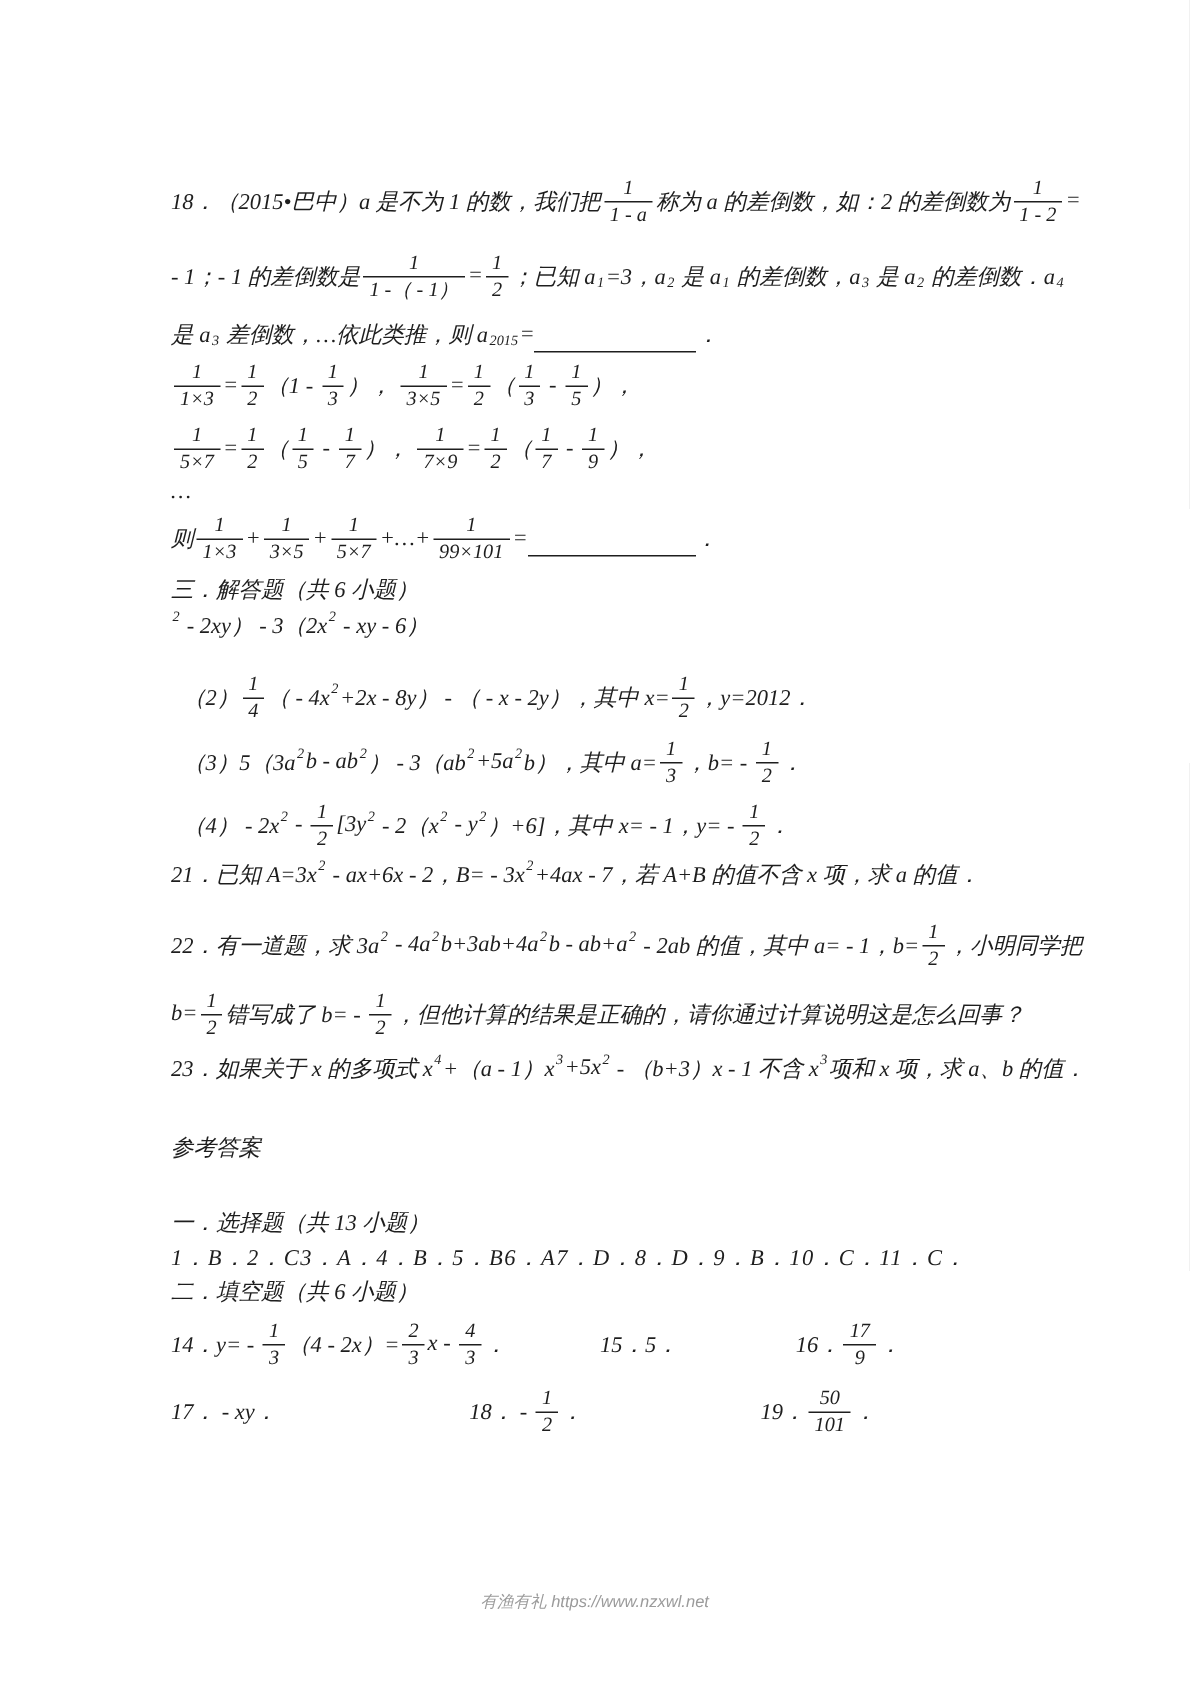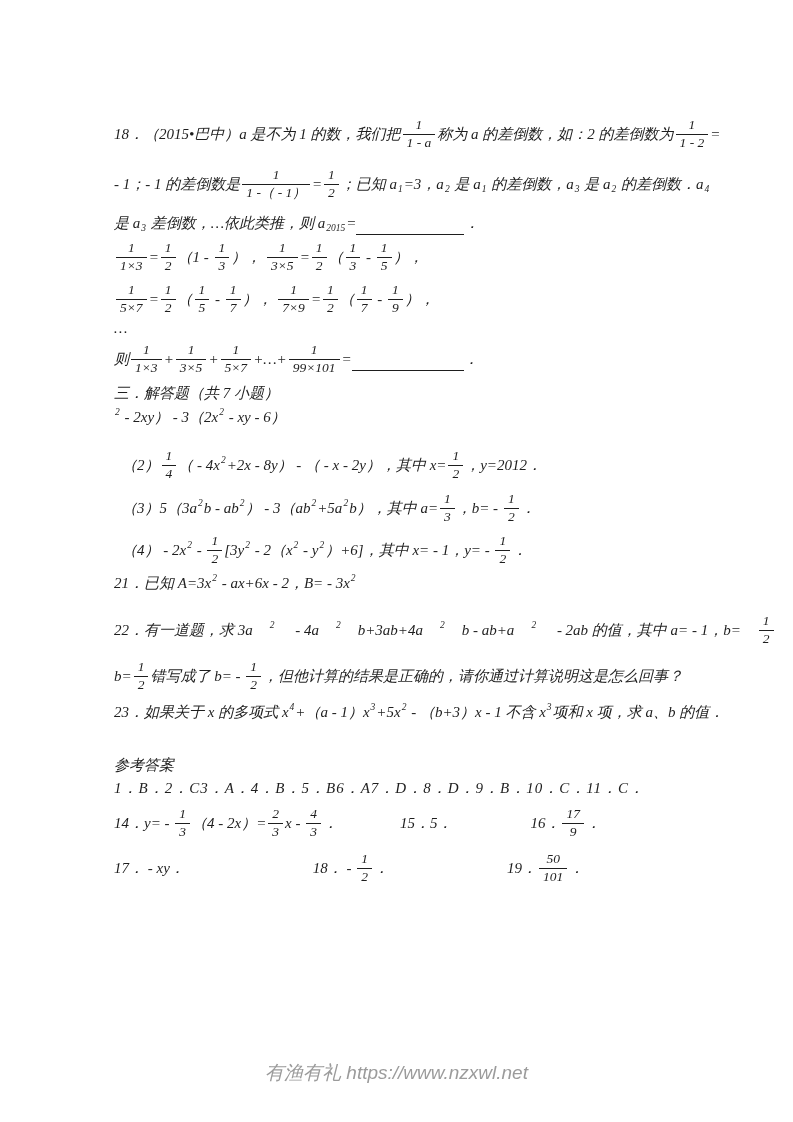--- a/index.html
+++ b/index.html
@@ -50,63 +50,65 @@
   [data-name="q19-title"]{margin-top:8px;min-height:24px;}
   [data-name="q19-eq-row1"],[data-name="q19-eq-row2"]{min-height:42px;}
   [data-name="q19-ellipsis"]{min-height:16px;}
   [data-name="q19-sum"]{min-height:44px;}
   [data-name="section3-title"]{min-height:24px;}
   [data-name="q20-part1"]{min-height:24px;}
   [data-name="q20-part2"]{margin-top:14px;min-height:44px;padding-left:8px;}
   [data-name="q20-part3"]{min-height:42px;padding-left:8px;}
   [data-name="q20-part4"]{min-height:42px;padding-left:8px;}
   [data-name="q21"]{min-height:24px;align-items:center;}
-  [data-name="q22-line1"]{margin-top:12px;min-height:46px;gap:16px;}
+  [data-name="q22-line1"]{margin-top:12px;min-height:46px;}
   [data-name="q22-line2"]{min-height:46px;}
   [data-name="q23"]{min-height:26px;}
   [data-name="answers-title"]{margin-top:28px;min-height:24px;}
   [data-name="choice-title"]{margin-top:26px;min-height:24px;}
   [data-name="choice-answers-1"]{min-height:23px;letter-spacing:1px;}
   [data-name="choice-answers-2"]{min-height:23px;letter-spacing:1px;}
   [data-name="fill-title"]{min-height:23px;}
   [data-name="fill-answers-1"]{min-height:46px;}
   [data-name="fill-answers-2"]{min-height:44px;}
   
   .footer{
     position:absolute;
     left:0;top:1060px;
     width:100%;
     text-align:center;
     font-family:"Liberation Sans","DejaVu Sans",sans-serif;
-    font-size:19px;
+    font-size:11px;
     color:#9b9b9b;
   }
 </style>
 </head>
 <body>
 
 <div class="page" data-name="document-page">
   <div id="doc" data-name="worksheet-content">
       <div class="line" data-name="q18-line1"><span class="run" data-name="text-run">18．（2015•巴中）a 是不为 1 的数，我们把</span><span class="frac" data-name="fraction"><span class="fn" data-name="fraction-numerator">1</span><span class="fd" data-name="fraction-denominator">1 - a</span></span><span class="run" data-name="text-run">称为 a 的差倒数，如：2 的差倒数为</span><span class="frac" data-name="fraction"><span class="fn" data-name="fraction-numerator">1</span><span class="fd" data-name="fraction-denominator">1 - 2</span></span><span class="run" data-name="text-run">=</span></div>
       <div class="line" data-name="q18-line2"><span class="run" data-name="text-run">- 1；- 1 的差倒数是</span><span class="frac" data-name="fraction"><span class="fn" data-name="fraction-numerator">1</span><span class="fd" data-name="fraction-denominator">1 -（ - 1）</span></span><span class="run" data-name="text-run">=</span><span class="frac" data-name="fraction"><span class="fn" data-name="fraction-numerator">1</span><span class="fd" data-name="fraction-denominator">2</span></span><span class="run" data-name="text-run">；已知 a</span><span class="sb" data-name="subscript">1</span><span class="run" data-name="text-run">=3，a</span><span class="sb" data-name="subscript">2</span><span class="run" data-name="text-run"> 是 a</span><span class="sb" data-name="subscript">1</span><span class="run" data-name="text-run"> 的差倒数，a</span><span class="sb" data-name="subscript">3</span><span class="run" data-name="text-run"> 是 a</span><span class="sb" data-name="subscript">2</span><span class="run" data-name="text-run"> 的差倒数．a</span><span class="sb" data-name="subscript">4</span></div>
       <div class="line" data-name="q18-line3"><span class="run" data-name="text-run">是 a</span><span class="sb" data-name="subscript">3</span><span class="run" data-name="text-run"> 差倒数，…依此类推，则 a</span><span class="sb" data-name="subscript">2015</span><span class="run" data-name="text-run">=</span><span class="blank" data-name="answer-blank" style="width: 108px;"></span><span class="run" data-name="text-run">．</span></div>
       <div class="line" data-name="q19-eq-row1"><span class="frac" data-name="fraction"><span class="fn" data-name="fraction-numerator">1</span><span class="fd" data-name="fraction-denominator">1×3</span></span><span class="run" data-name="text-run">=</span><span class="frac" data-name="fraction"><span class="fn" data-name="fraction-numerator">1</span><span class="fd" data-name="fraction-denominator">2</span></span><span class="run" data-name="text-run">（1 - </span><span class="frac" data-name="fraction"><span class="fn" data-name="fraction-numerator">1</span><span class="fd" data-name="fraction-denominator">3</span></span><span class="run" data-name="text-run">）， </span><span class="frac" data-name="fraction"><span class="fn" data-name="fraction-numerator">1</span><span class="fd" data-name="fraction-denominator">3×5</span></span><span class="run" data-name="text-run">=</span><span class="frac" data-name="fraction"><span class="fn" data-name="fraction-numerator">1</span><span class="fd" data-name="fraction-denominator">2</span></span><span class="run" data-name="text-run">（</span><span class="frac" data-name="fraction"><span class="fn" data-name="fraction-numerator">1</span><span class="fd" data-name="fraction-denominator">3</span></span><span class="run" data-name="text-run"> - </span><span class="frac" data-name="fraction"><span class="fn" data-name="fraction-numerator">1</span><span class="fd" data-name="fraction-denominator">5</span></span><span class="run" data-name="text-run">），</span></div>
       <div class="line" data-name="q19-eq-row2"><span class="frac" data-name="fraction"><span class="fn" data-name="fraction-numerator">1</span><span class="fd" data-name="fraction-denominator">5×7</span></span><span class="run" data-name="text-run">=</span><span class="frac" data-name="fraction"><span class="fn" data-name="fraction-numerator">1</span><span class="fd" data-name="fraction-denominator">2</span></span><span class="run" data-name="text-run">（</span><span class="frac" data-name="fraction"><span class="fn" data-name="fraction-numerator">1</span><span class="fd" data-name="fraction-denominator">5</span></span><span class="run" data-name="text-run"> - </span><span class="frac" data-name="fraction"><span class="fn" data-name="fraction-numerator">1</span><span class="fd" data-name="fraction-denominator">7</span></span><span class="run" data-name="text-run">）， </span><span class="frac" data-name="fraction"><span class="fn" data-name="fraction-numerator">1</span><span class="fd" data-name="fraction-denominator">7×9</span></span><span class="run" data-name="text-run">=</span><span class="frac" data-name="fraction"><span class="fn" data-name="fraction-numerator">1</span><span class="fd" data-name="fraction-denominator">2</span></span><span class="run" data-name="text-run">（</span><span class="frac" data-name="fraction"><span class="fn" data-name="fraction-numerator">1</span><span class="fd" data-name="fraction-denominator">7</span></span><span class="run" data-name="text-run"> - </span><span class="frac" data-name="fraction"><span class="fn" data-name="fraction-numerator">1</span><span class="fd" data-name="fraction-denominator">9</span></span><span class="run" data-name="text-run">），</span></div>
       <div class="line" data-name="q19-ellipsis"><span class="run" data-name="text-run">…</span></div>
       <div class="line" data-name="q19-sum"><span class="run" data-name="text-run">则</span><span class="frac" data-name="fraction"><span class="fn" data-name="fraction-numerator">1</span><span class="fd" data-name="fraction-denominator">1×3</span></span><span class="run" data-name="text-run">+</span><span class="frac" data-name="fraction"><span class="fn" data-name="fraction-numerator">1</span><span class="fd" data-name="fraction-denominator">3×5</span></span><span class="run" data-name="text-run">+</span><span class="frac" data-name="fraction"><span class="fn" data-name="fraction-numerator">1</span><span class="fd" data-name="fraction-denominator">5×7</span></span><span class="run" data-name="text-run">+…+</span><span class="frac" data-name="fraction"><span class="fn" data-name="fraction-numerator">1</span><span class="fd" data-name="fraction-denominator">99×101</span></span><span class="run" data-name="text-run">=</span><span class="blank" data-name="answer-blank" style="width: 112px;"></span><span class="run" data-name="text-run">．</span></div>
-      <div class="line" data-name="section3-title"><span class="run" data-name="text-run">三．解答题（共 7 小题）</span></div>
+      <div class="line" data-name="section3-title"><span class="run" data-name="text-run">三．解答题（共 6 小题）</span></div>
       <div class="line" data-name="q20-part1"><span class="sp2" data-name="superscript">2</span><span class="run" data-name="text-run"> - 2xy） - 3（2x</span><span class="sp2" data-name="superscript">2</span><span class="run" data-name="text-run"> - xy - 6）</span></div>
       <div class="line" data-name="q20-part2"><span class="run" data-name="text-run">（2）</span><span class="frac" data-name="fraction"><span class="fn" data-name="fraction-numerator">1</span><span class="fd" data-name="fraction-denominator">4</span></span><span class="run" data-name="text-run">（ - 4x</span><span class="sp2" data-name="superscript">2</span><span class="run" data-name="text-run">+2x - 8y） - （ - x - 2y），其中 x=</span><span class="frac" data-name="fraction"><span class="fn" data-name="fraction-numerator">1</span><span class="fd" data-name="fraction-denominator">2</span></span><span class="run" data-name="text-run">，y=2012．</span></div>
       <div class="line" data-name="q20-part3"><span class="run" data-name="text-run">（3）5（3a</span><span class="sp2" data-name="superscript">2</span><span class="run" data-name="text-run">b - ab</span><span class="sp2" data-name="superscript">2</span><span class="run" data-name="text-run">） - 3（ab</span><span class="sp2" data-name="superscript">2</span><span class="run" data-name="text-run">+5a</span><span class="sp2" data-name="superscript">2</span><span class="run" data-name="text-run">b），其中 a=</span><span class="frac" data-name="fraction"><span class="fn" data-name="fraction-numerator">1</span><span class="fd" data-name="fraction-denominator">3</span></span><span class="run" data-name="text-run">，b= - </span><span class="frac" data-name="fraction"><span class="fn" data-name="fraction-numerator">1</span><span class="fd" data-name="fraction-denominator">2</span></span><span class="run" data-name="text-run">．</span></div>
       <div class="line" data-name="q20-part4"><span class="run" data-name="text-run">（4） - 2x</span><span class="sp2" data-name="superscript">2</span><span class="run" data-name="text-run"> - </span><span class="frac" data-name="fraction"><span class="fn" data-name="fraction-numerator">1</span><span class="fd" data-name="fraction-denominator">2</span></span><span class="run" data-name="text-run">[3y</span><span class="sp2" data-name="superscript">2</span><span class="run" data-name="text-run"> - 2（x</span><span class="sp2" data-name="superscript">2</span><span class="run" data-name="text-run"> - y</span><span class="sp2" data-name="superscript">2</span><span class="run" data-name="text-run">）+6]，其中 x= - 1，y= - </span><span class="frac" data-name="fraction"><span class="fn" data-name="fraction-numerator">1</span><span class="fd" data-name="fraction-denominator">2</span></span><span class="run" data-name="text-run">．</span></div>
-      <div class="line" data-name="q21"><span class="run" data-name="text-run">21．已知 A=3x</span><span class="sp2" data-name="superscript">2</span><span class="run" data-name="text-run"> - ax+6x - 2，B= - 3x</span><span class="sp2" data-name="superscript">2</span></div>
+      <div class="line" data-name="q21"><span class="run" data-name="text-run">21．已知 A=3x</span><span class="sp2" data-name="superscript">2</span><span class="run" data-name="text-run"> - ax+6x - 2，B= - 3x</span><span class="sp2" data-name="superscript">2</span><span class="run" data-name="text-run">+4ax - 7，若 A+B 的值不含 x 项，求 a 的值．</span></div>
       <div class="line" data-name="q22-line1"><span class="run" data-name="text-run">22．有一道题，求 3a</span><span class="sp2" data-name="superscript">2</span><span class="run" data-name="text-run"> - 4a</span><span class="sp2" data-name="superscript">2</span><span class="run" data-name="text-run">b+3ab+4a</span><span class="sp2" data-name="superscript">2</span><span class="run" data-name="text-run">b - ab+a</span><span class="sp2" data-name="superscript">2</span><span class="run" data-name="text-run"> - 2ab 的值，其中 a= - 1，b=</span><span class="frac" data-name="fraction"><span class="fn" data-name="fraction-numerator">1</span><span class="fd" data-name="fraction-denominator">2</span></span><span class="run" data-name="text-run">，小明同学把</span></div>
       <div class="line" data-name="q22-line2"><span class="run" data-name="text-run">b=</span><span class="frac" data-name="fraction"><span class="fn" data-name="fraction-numerator">1</span><span class="fd" data-name="fraction-denominator">2</span></span><span class="run" data-name="text-run">错写成了 b= - </span><span class="frac" data-name="fraction"><span class="fn" data-name="fraction-numerator">1</span><span class="fd" data-name="fraction-denominator">2</span></span><span class="run" data-name="text-run">，但他计算的结果是正确的，请你通过计算说明这是怎么回事？</span></div>
       <div class="line" data-name="q23"><span class="run" data-name="text-run">23．如果关于 x 的多项式 x</span><span class="sp2" data-name="superscript">4</span><span class="run" data-name="text-run">+（a - 1）x</span><span class="sp2" data-name="superscript">3</span><span class="run" data-name="text-run">+5x</span><span class="sp2" data-name="superscript">2</span><span class="run" data-name="text-run"> - （b+3）x - 1 不含 x</span><span class="sp2" data-name="superscript">3</span><span class="run" data-name="text-run">项和 x 项，求 a、b 的值．</span></div>
       <div class="line" data-name="answers-title"><span class="run" data-name="text-run">参考答案</span></div>
+      <div class="line" data-name="choice-title"><span class="run" data-name="text-run">一．选择题（共 13 小题）</span></div>
       <div class="line" data-name="choice-answers-1"><span class="run" data-name="text-run">1．B．2．C3．A．4．B．5．B6．A7．D．8．D．9．B．10．C．11．C．</span></div>
+      <div class="line" data-name="fill-title"><span class="run" data-name="text-run">二．填空题（共 6 小题）</span></div>
       <div class="line" data-name="fill-answers-1"><span class="run" data-name="text-run">14．y= - </span><span class="frac" data-name="fraction"><span class="fn" data-name="fraction-numerator">1</span><span class="fd" data-name="fraction-denominator">3</span></span><span class="run" data-name="text-run">（4 - 2x）=</span><span class="frac" data-name="fraction"><span class="fn" data-name="fraction-numerator">2</span><span class="fd" data-name="fraction-denominator">3</span></span><span class="run" data-name="text-run">x - </span><span class="frac" data-name="fraction"><span class="fn" data-name="fraction-numerator">4</span><span class="fd" data-name="fraction-denominator">3</span></span><span class="run" data-name="text-run">．</span><span class="hsp" data-name="spacer" style="width: 62px;"></span><span class="run" data-name="text-run">15．5．</span><span class="hsp" data-name="spacer" style="width: 78px;"></span><span class="run" data-name="text-run">16．</span><span class="frac" data-name="fraction"><span class="fn" data-name="fraction-numerator">17</span><span class="fd" data-name="fraction-denominator">9</span></span><span class="run" data-name="text-run">．</span></div>
       <div class="line" data-name="fill-answers-2"><span class="run" data-name="text-run">17． - xy．</span><span class="hsp" data-name="spacer" style="width: 128px;"></span><span class="run" data-name="text-run">18． - </span><span class="frac" data-name="fraction"><span class="fn" data-name="fraction-numerator">1</span><span class="fd" data-name="fraction-denominator">2</span></span><span class="run" data-name="text-run">．</span><span class="hsp" data-name="spacer" style="width: 118px;"></span><span class="run" data-name="text-run">19．</span><span class="frac" data-name="fraction"><span class="fn" data-name="fraction-numerator">50</span><span class="fd" data-name="fraction-denominator">101</span></span><span class="run" data-name="text-run">．</span></div>
     </div>
   <div class="footer" data-name="page-footer">
     <span data-name="footer-watermark-text">有渔有礼 https://www.nzxwl.net</span>
   </div>
 </div>
 
 </body></html>

